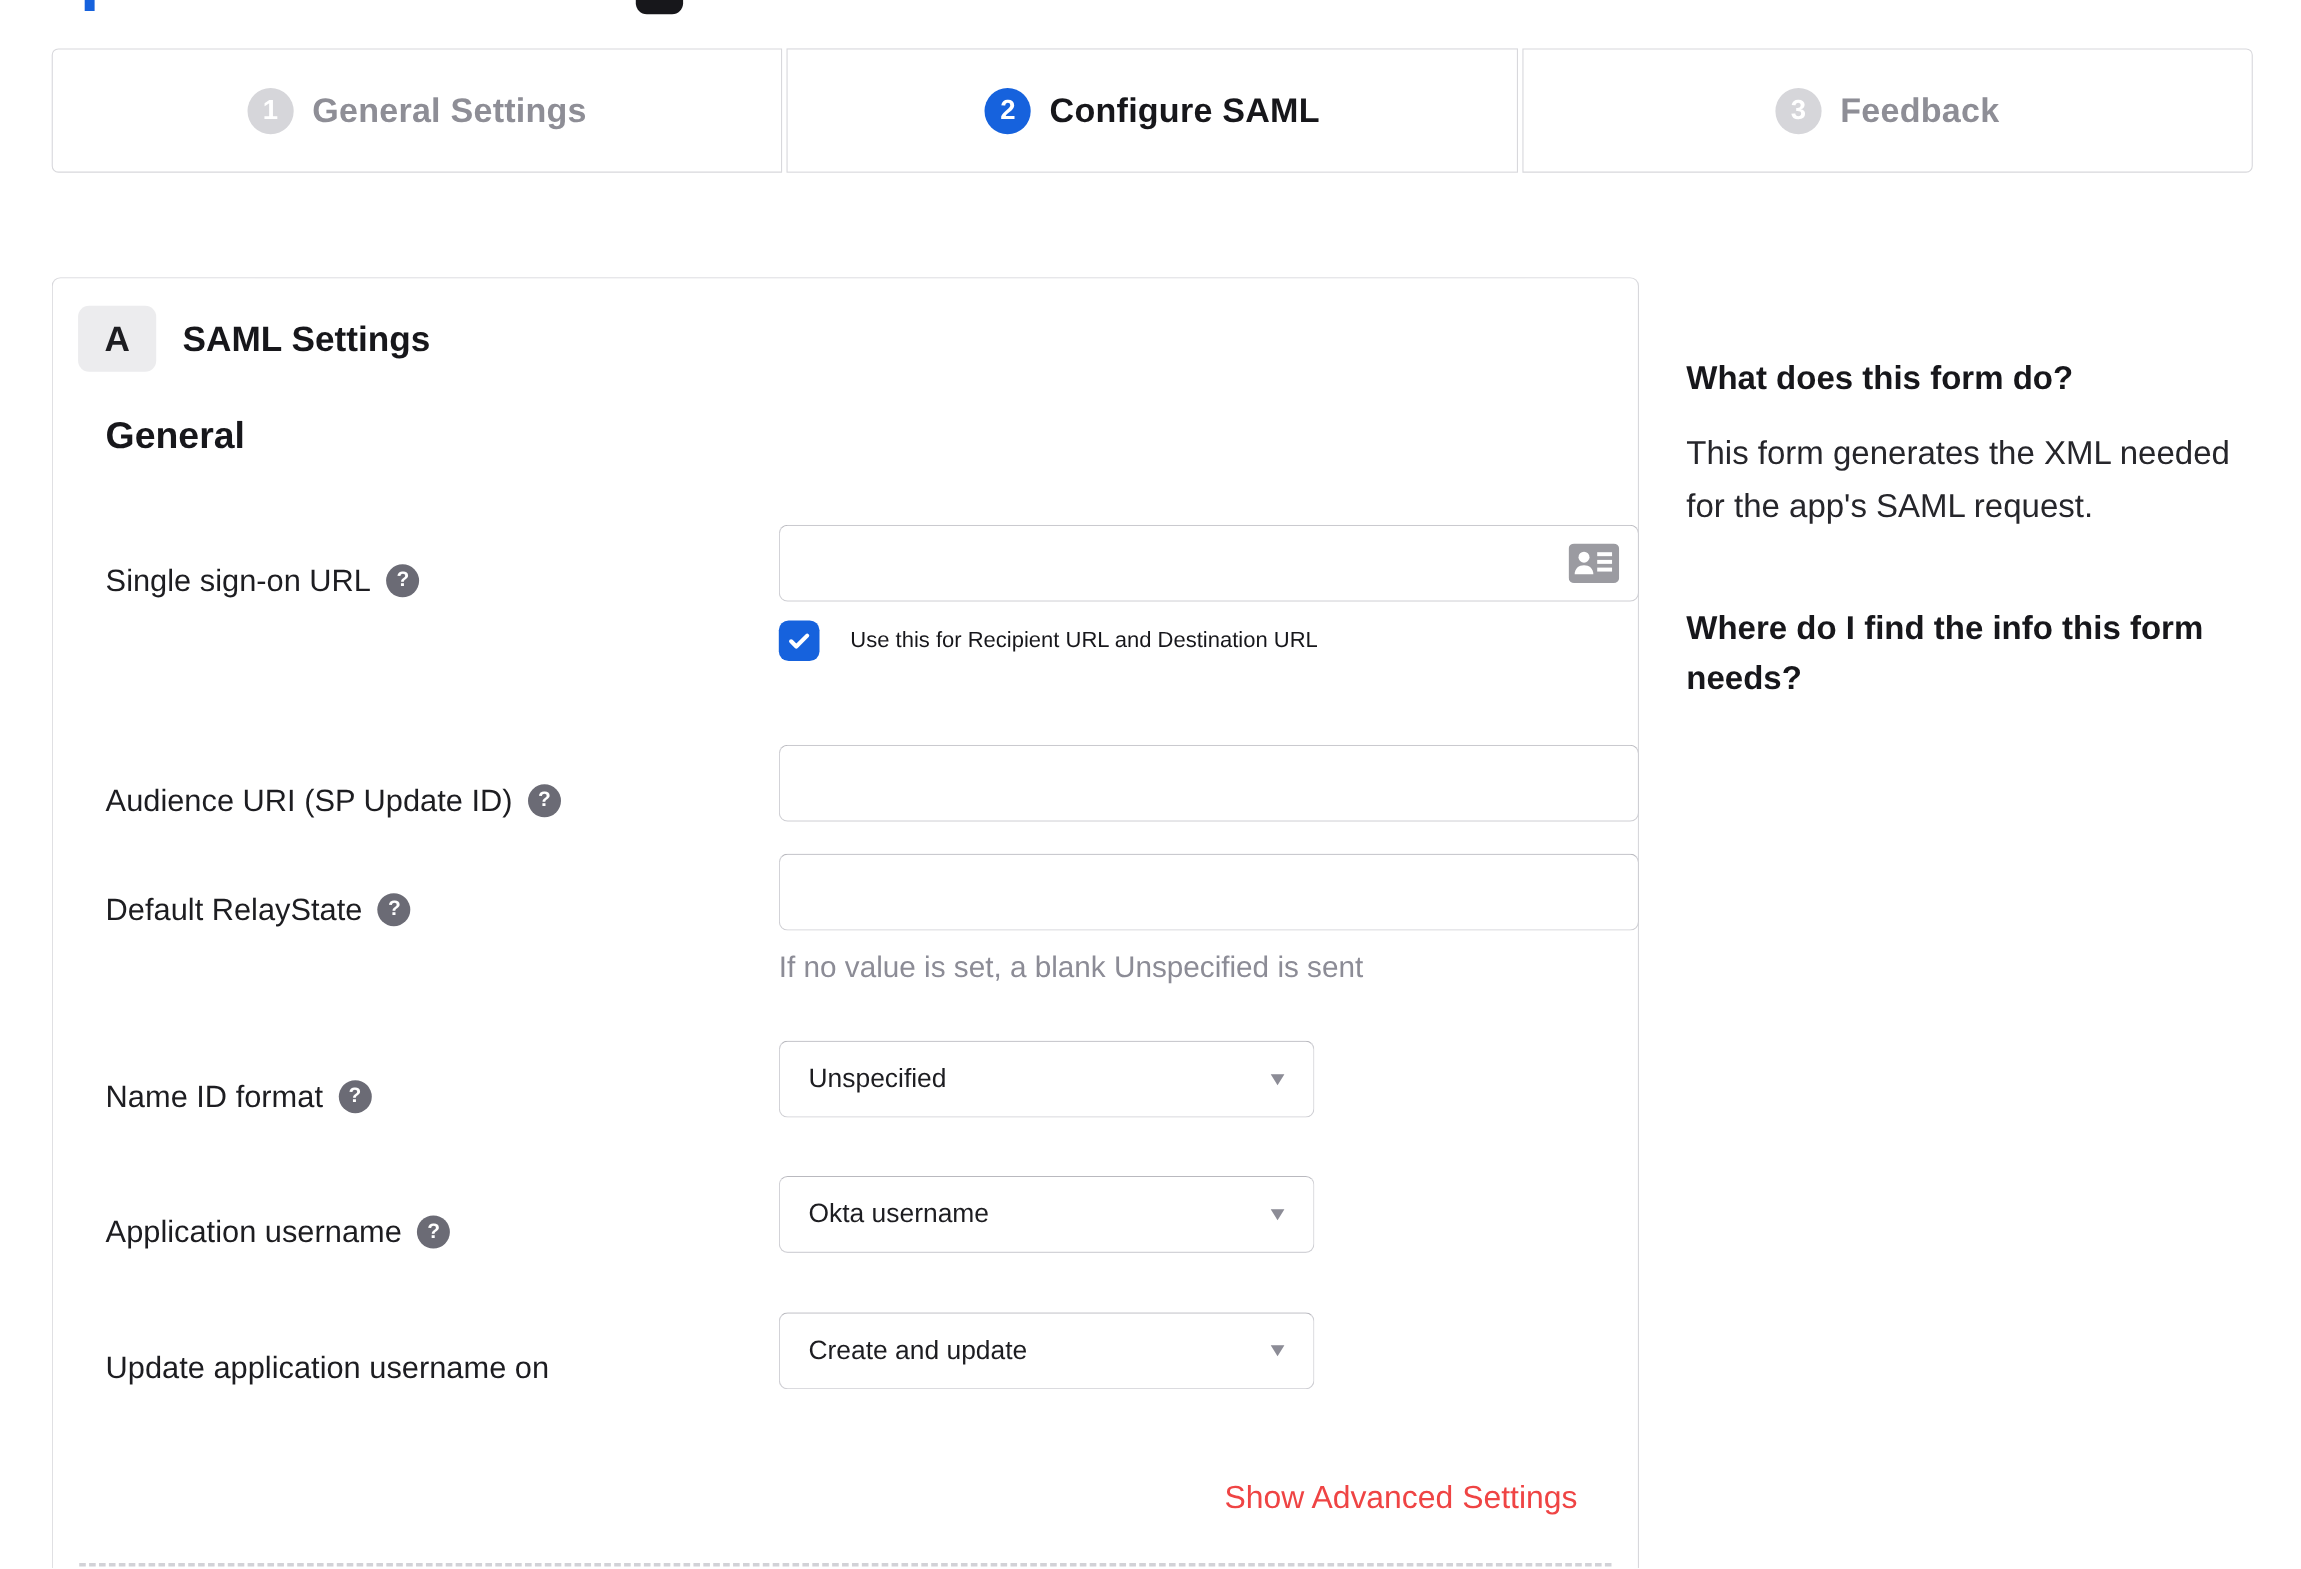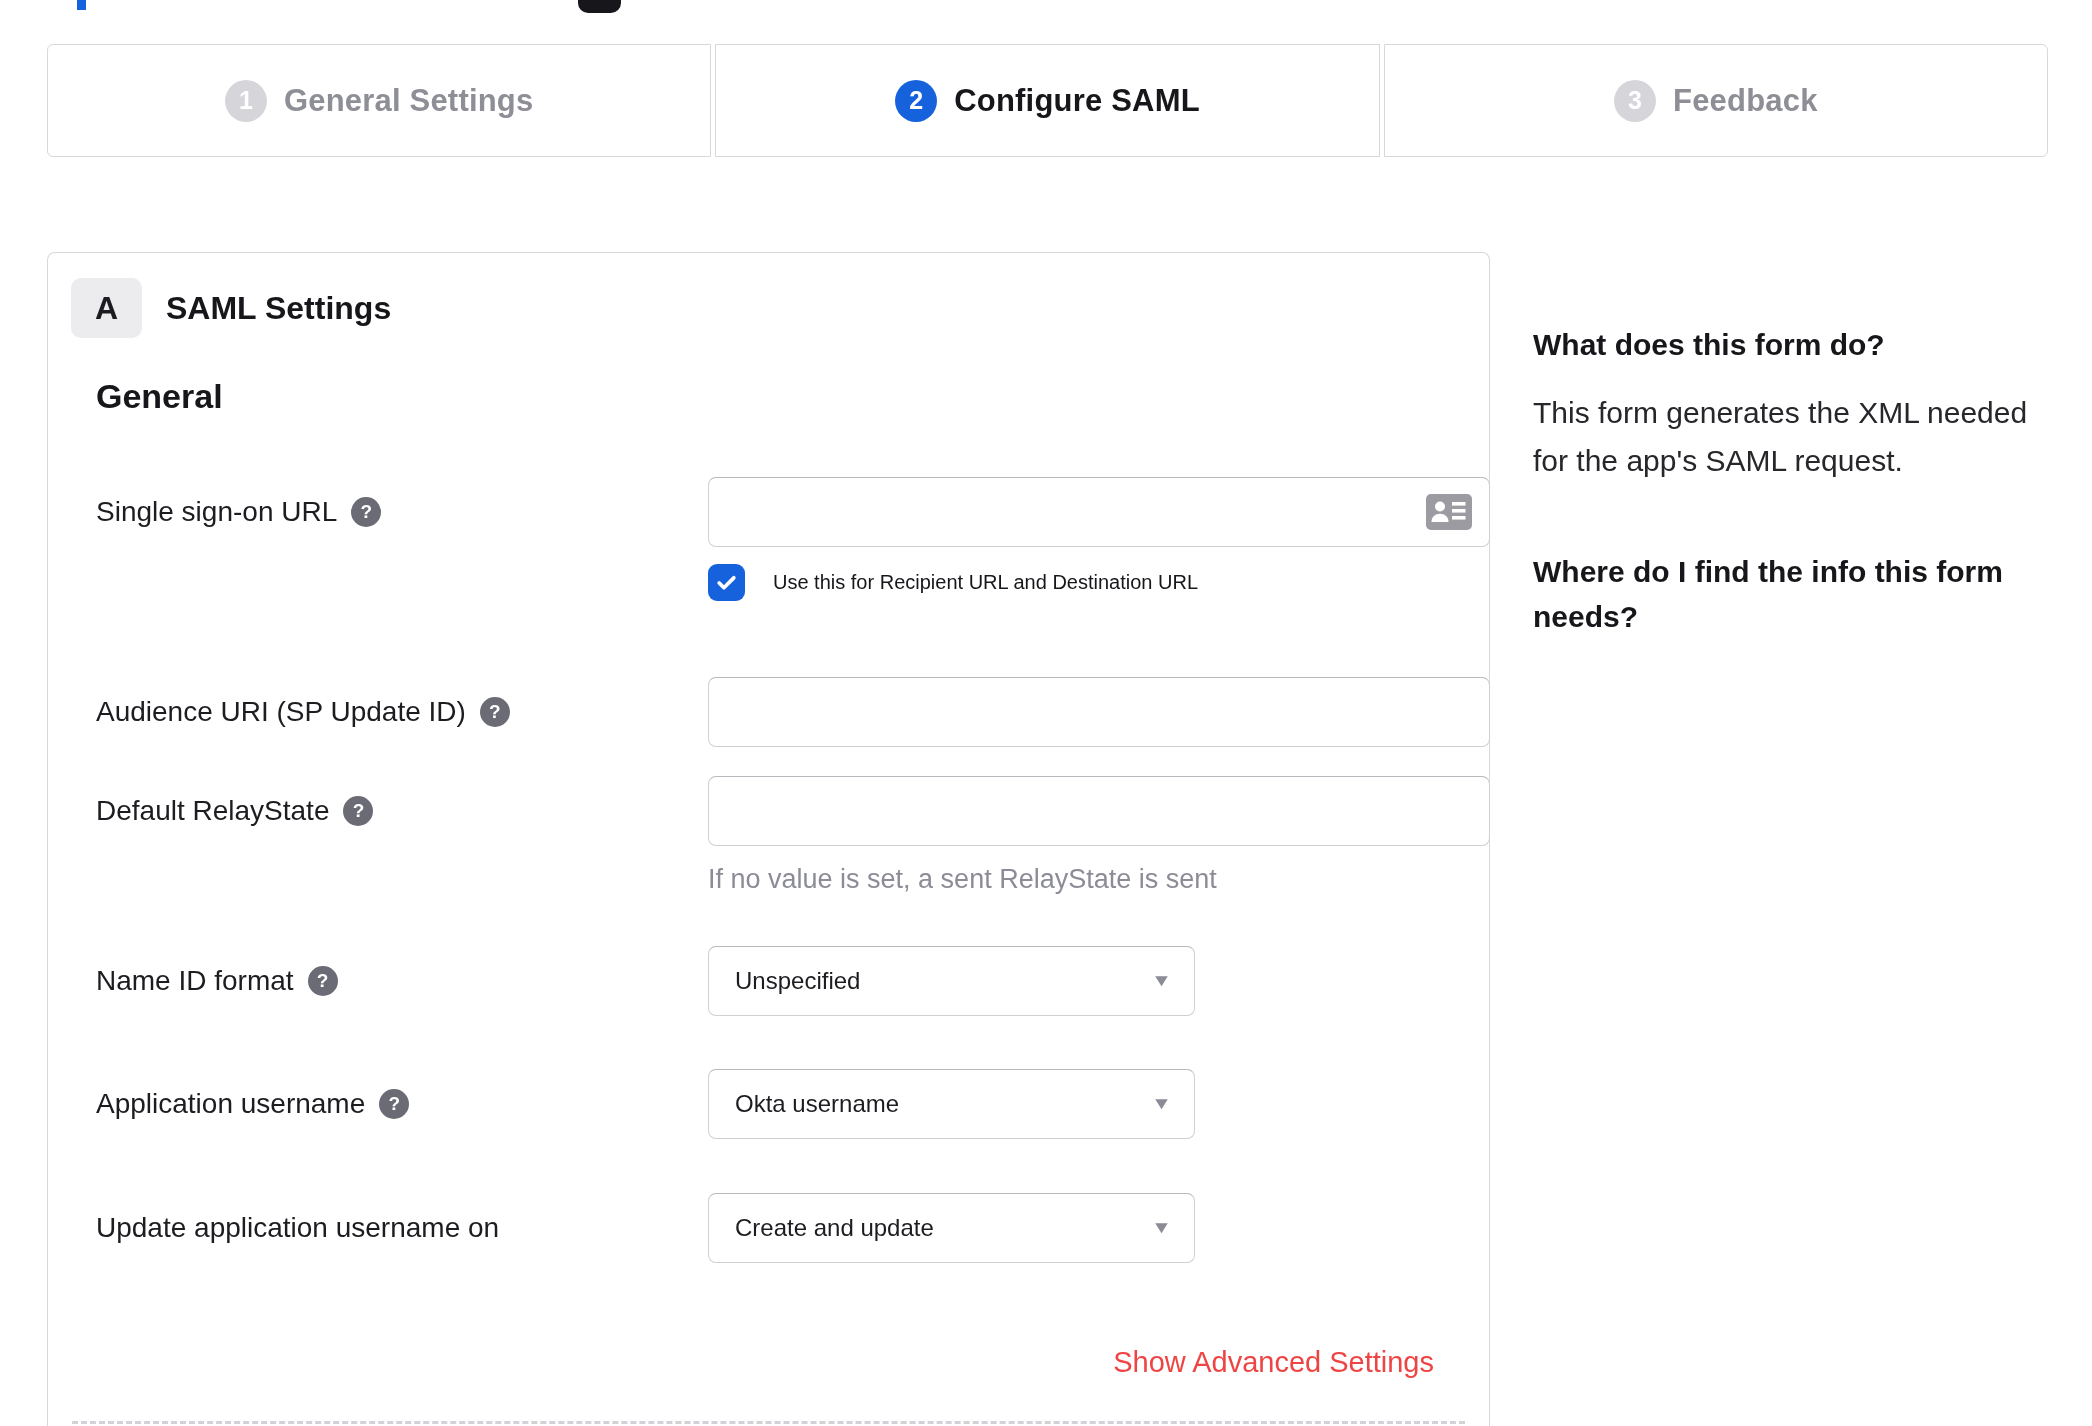--- a/index.html
+++ b/index.html
@@ -26,21 +26,21 @@
   
   .panel{position:absolute;left:47px;top:252px;width:1443px;height:1174px;box-sizing:border-box;
          border:1px solid #d8d8dc;border-bottom:none;border-radius:8px 8px 0 0;background:#fff;}
   .badge{position:absolute;left:23px;top:25px;width:71px;height:60px;background:#ececee;border-radius:10px;
          display:flex;align-items:center;justify-content:center;font-size:32px;font-weight:700;color:#1d1d21;}
   .panel-title{position:absolute;left:118px;top:25px;height:60px;display:flex;align-items:center;
          font-size:32px;font-weight:700;color:#17171b;}
   .group-title{position:absolute;left:48px;top:124px;font-size:34px;font-weight:700;color:#17171b;}
 
   .form-row{position:absolute;left:48px;width:1345px;}
-  .row-label{position:absolute;left:0;top:0;height:70px;display:flex;align-items:center;gap:14px;
+  .row-label{position:absolute;left:0;top:16px;height:70px;display:flex;align-items:center;gap:14px;
              font-size:28px;color:#1d1d21;white-space:nowrap;}
   .help-icon{width:30px;height:30px;border-radius:50%;background:#6b6b75;color:#fff;font-size:19px;font-weight:700;
              display:flex;align-items:center;justify-content:center;cursor:pointer;flex:0 0 auto;}
   .row-control{position:absolute;left:612px;top:0;display:flex;flex-direction:column;}
 
   .text-input-wrap{position:relative;width:782px;}
   .text-input{width:782px;height:70px;box-sizing:border-box;border:1px solid #cfcfd4;border-top-color:#b9b9bf;
               border-radius:8px;background:#fff;font-size:28px;font-family:"Liberation Sans",sans-serif;
               color:#1d1d21;padding:0 70px 0 22px;outline:none;}
   .input-icon{position:absolute;right:18px;top:17px;width:46px;height:36px;}
@@ -132,21 +132,21 @@
       </div>
     </div>
 
     <div class="form-row" style="top:523px;">
       <div class="row-label">
         <span>Default RelayState</span>
         <span class="help-icon">?</span>
       </div>
       <div class="row-control">
         <input class="text-input" type="text" value="" style="">
-        <div class="hint">If no value is set, a sent RelayState is sent</div>
+        <div class="hint">If no value is set, a blank Unspecified is sent</div>
       </div>
     </div>
 
     <div class="form-row" style="top:693px;">
       <div class="row-label">
         <span>Name ID format</span>
         <span class="help-icon">?</span>
       </div>
       <div class="row-control">
         <div class="select">

